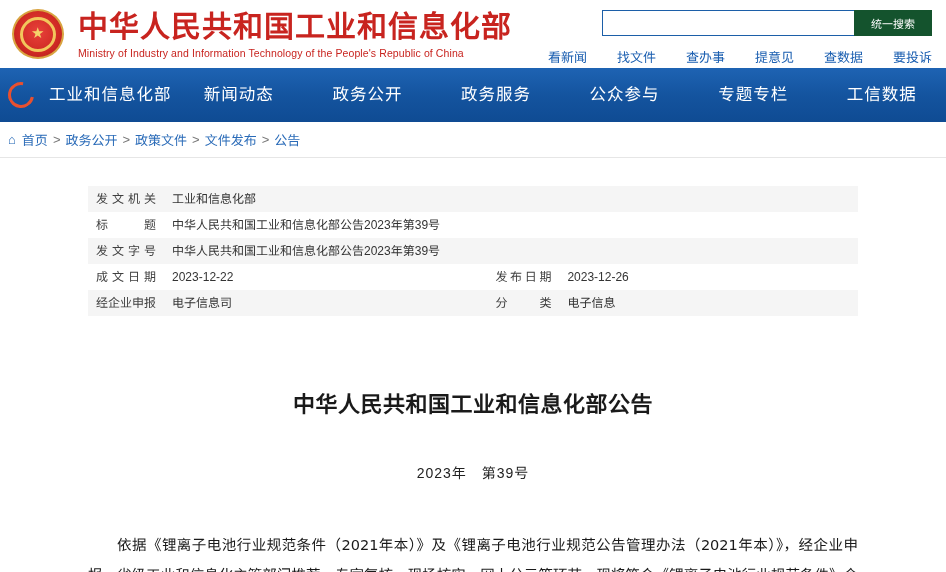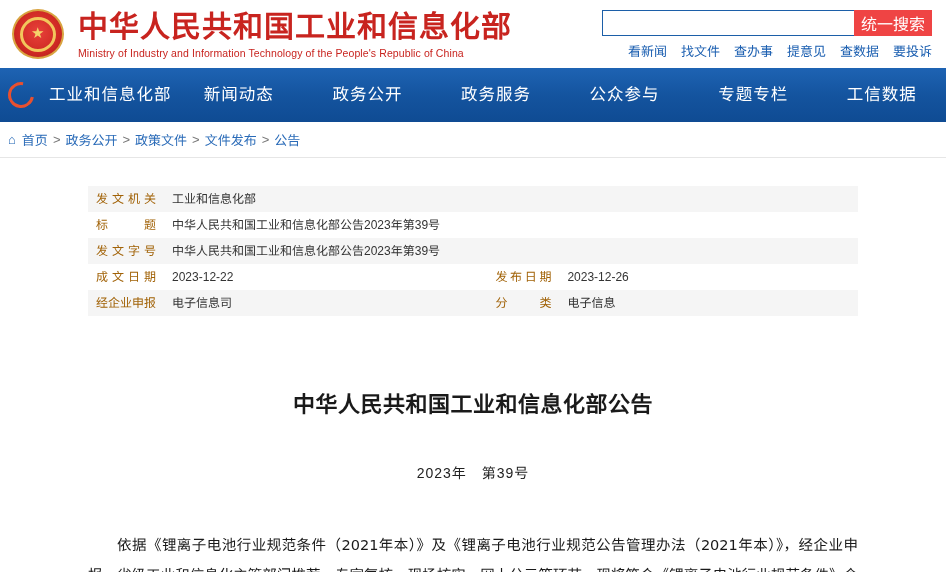--- a/index.html
+++ b/index.html
@@ -86,32 +86,32 @@
     border: 1px solid #1c5fa8;
     border-right: none;
     outline: none;
     padding: 0 6px;
     font-size: 12px;
     background: #fff;
   }
   .search-btn {
     width: 78px;
     height: 26px;
-    background: #ef4444;
+    background: #14532d;
     border: none;
     color: #ffffff;
-    font-size: 16px;
+    font-size: 11px;
     cursor: pointer;
     font-family: "Liberation Sans", sans-serif;
   }
   .quick-links {
-    margin-top: 5px;
+    margin-top: 11px;
     display: flex;
     justify-content: flex-end;
-    gap: 14px;
+    gap: 30px;
   }
   .quick-links a {
     color: #1a5eb0;
     font-size: 13px;
     text-decoration: none;
     white-space: nowrap;
   }
 
   
   .nav {
@@ -193,21 +193,21 @@
   table.meta tr.shade td { background: #f5f5f5; }
   table.meta td {
     padding: 4px 8px;
     vertical-align: middle;
     line-height: 18px;
   }
   td.label {
     width: 72px;
     text-align: justify;
     text-align-last: justify;
-    color: #a16207;
+    color: #404040;
     white-space: nowrap;
     margin-left: 24px;
   }
   td.value { color: #333; }
   td.value-half { width: 42%; }
 
   .doc-title {
     text-align: center;
     font-family: "DejaVu Serif", "Liberation Serif", serif;
     font-size: 22px;

